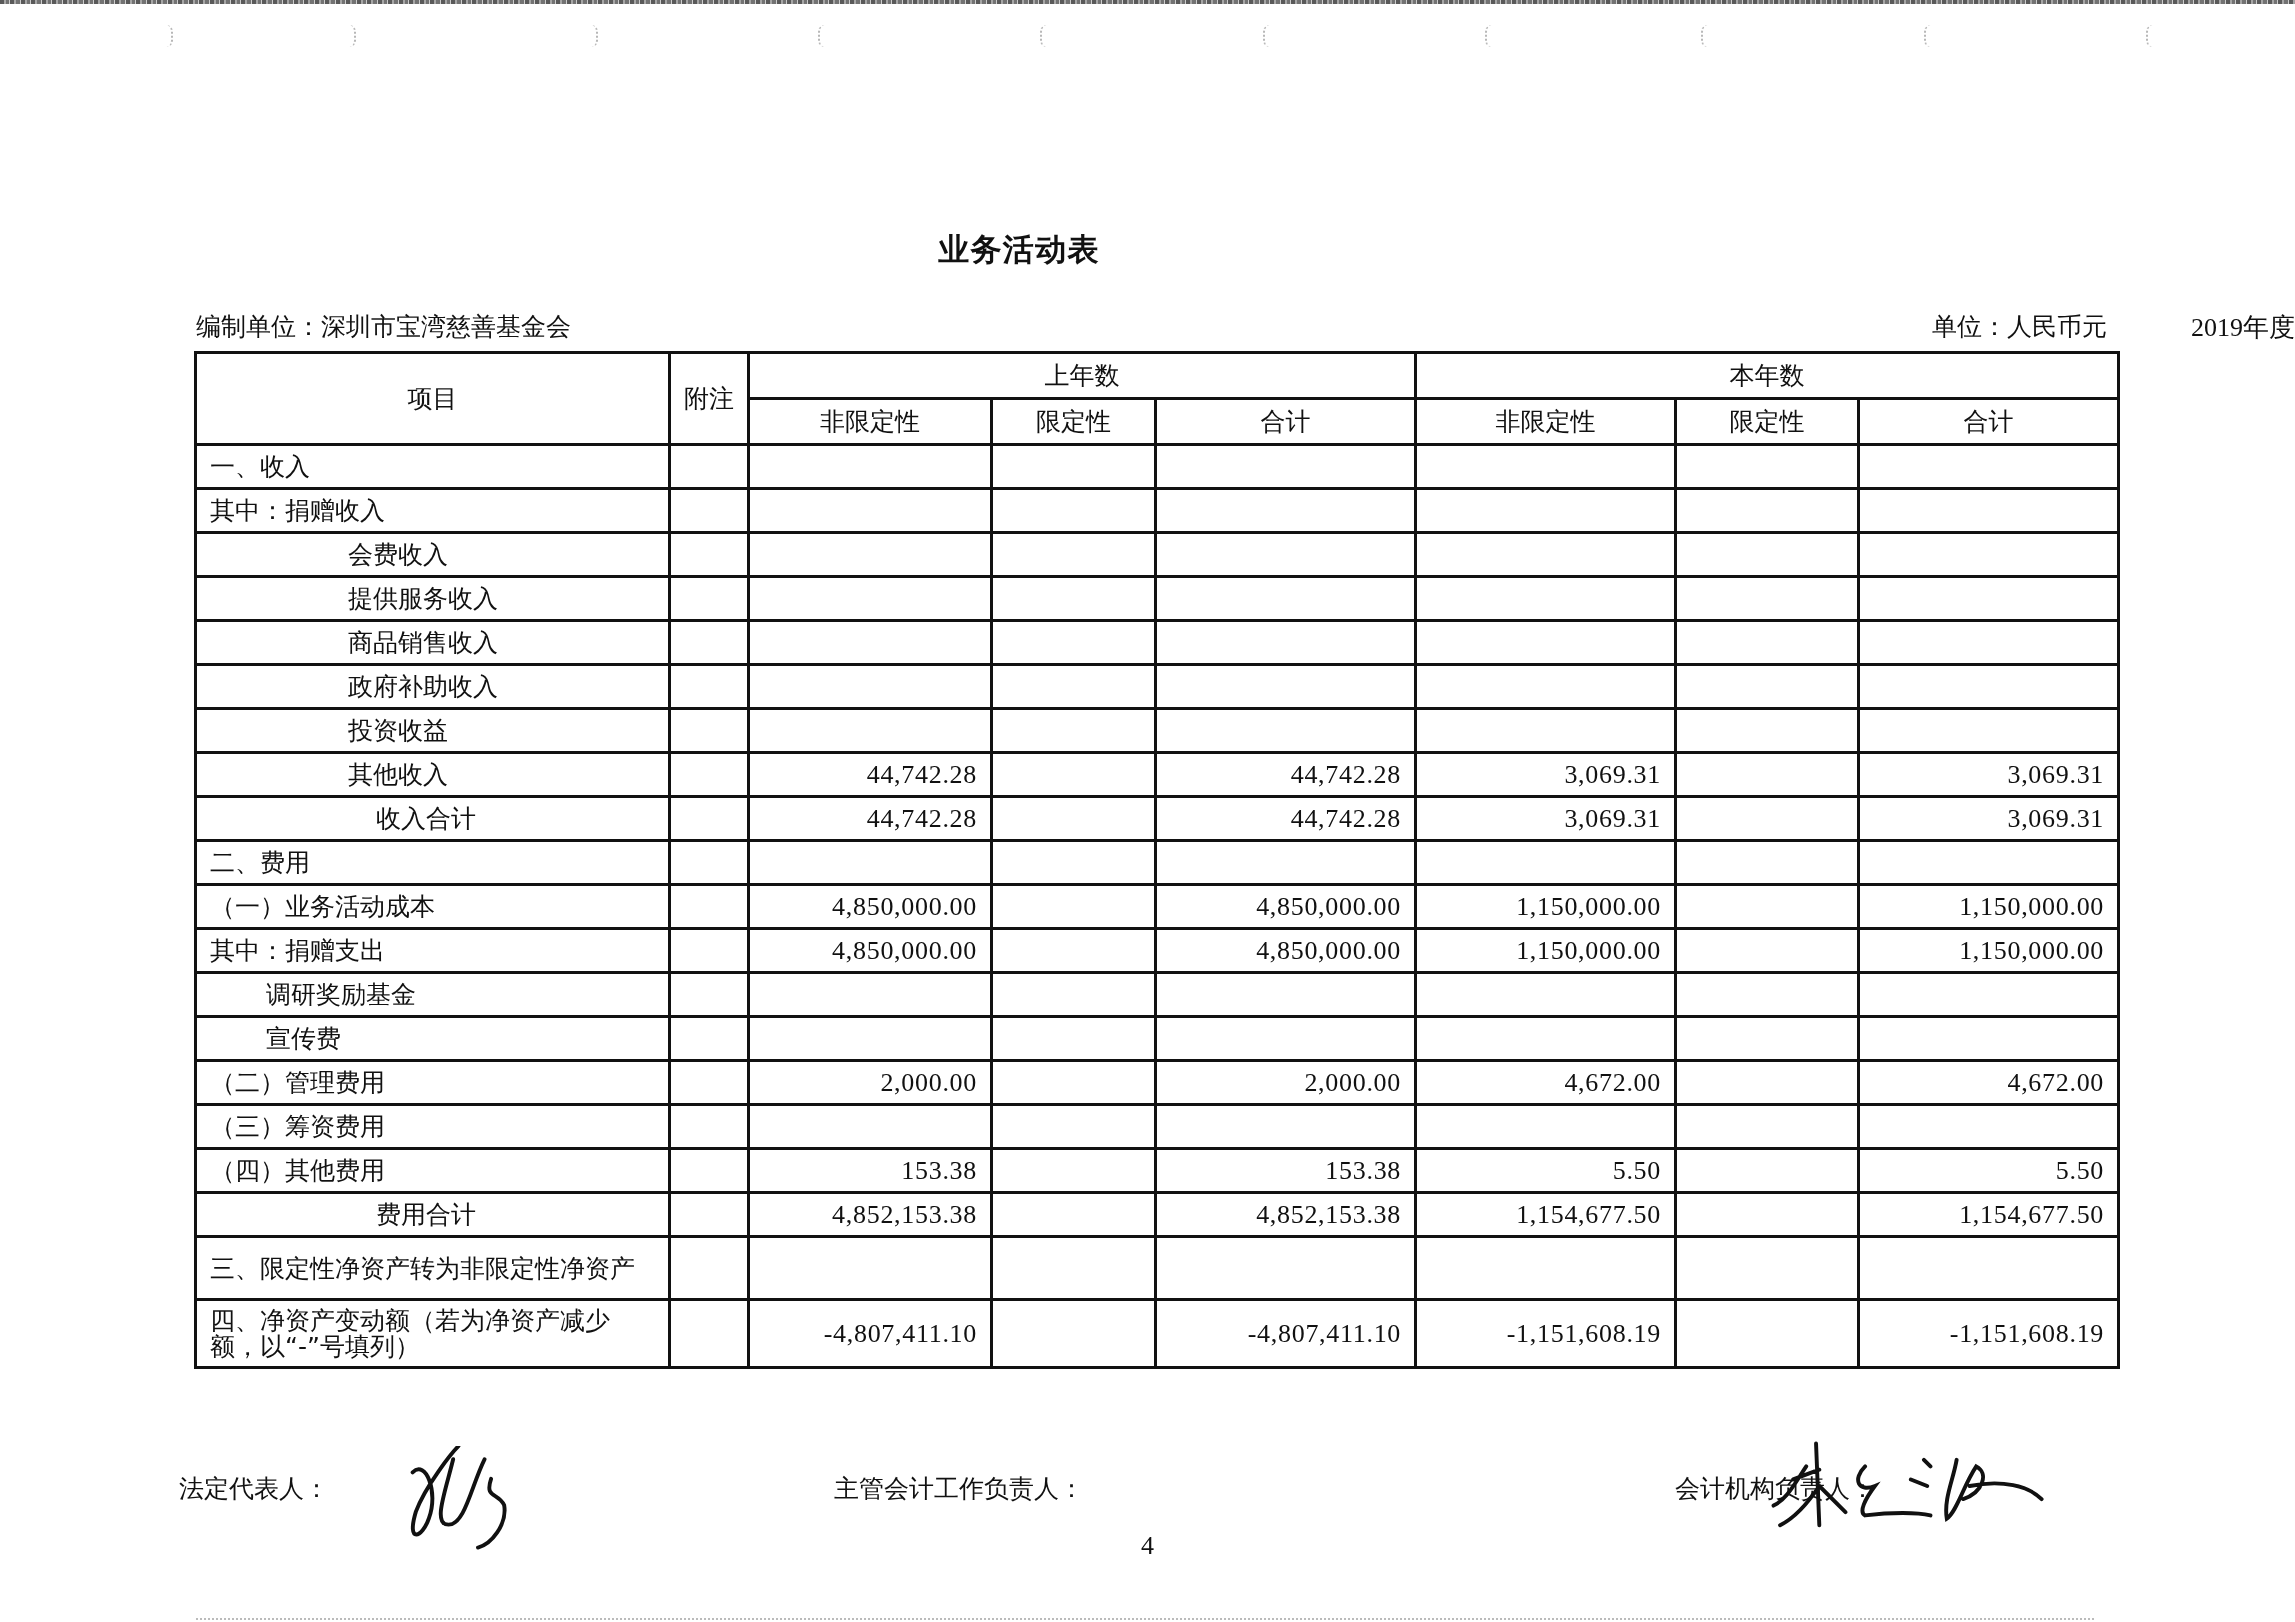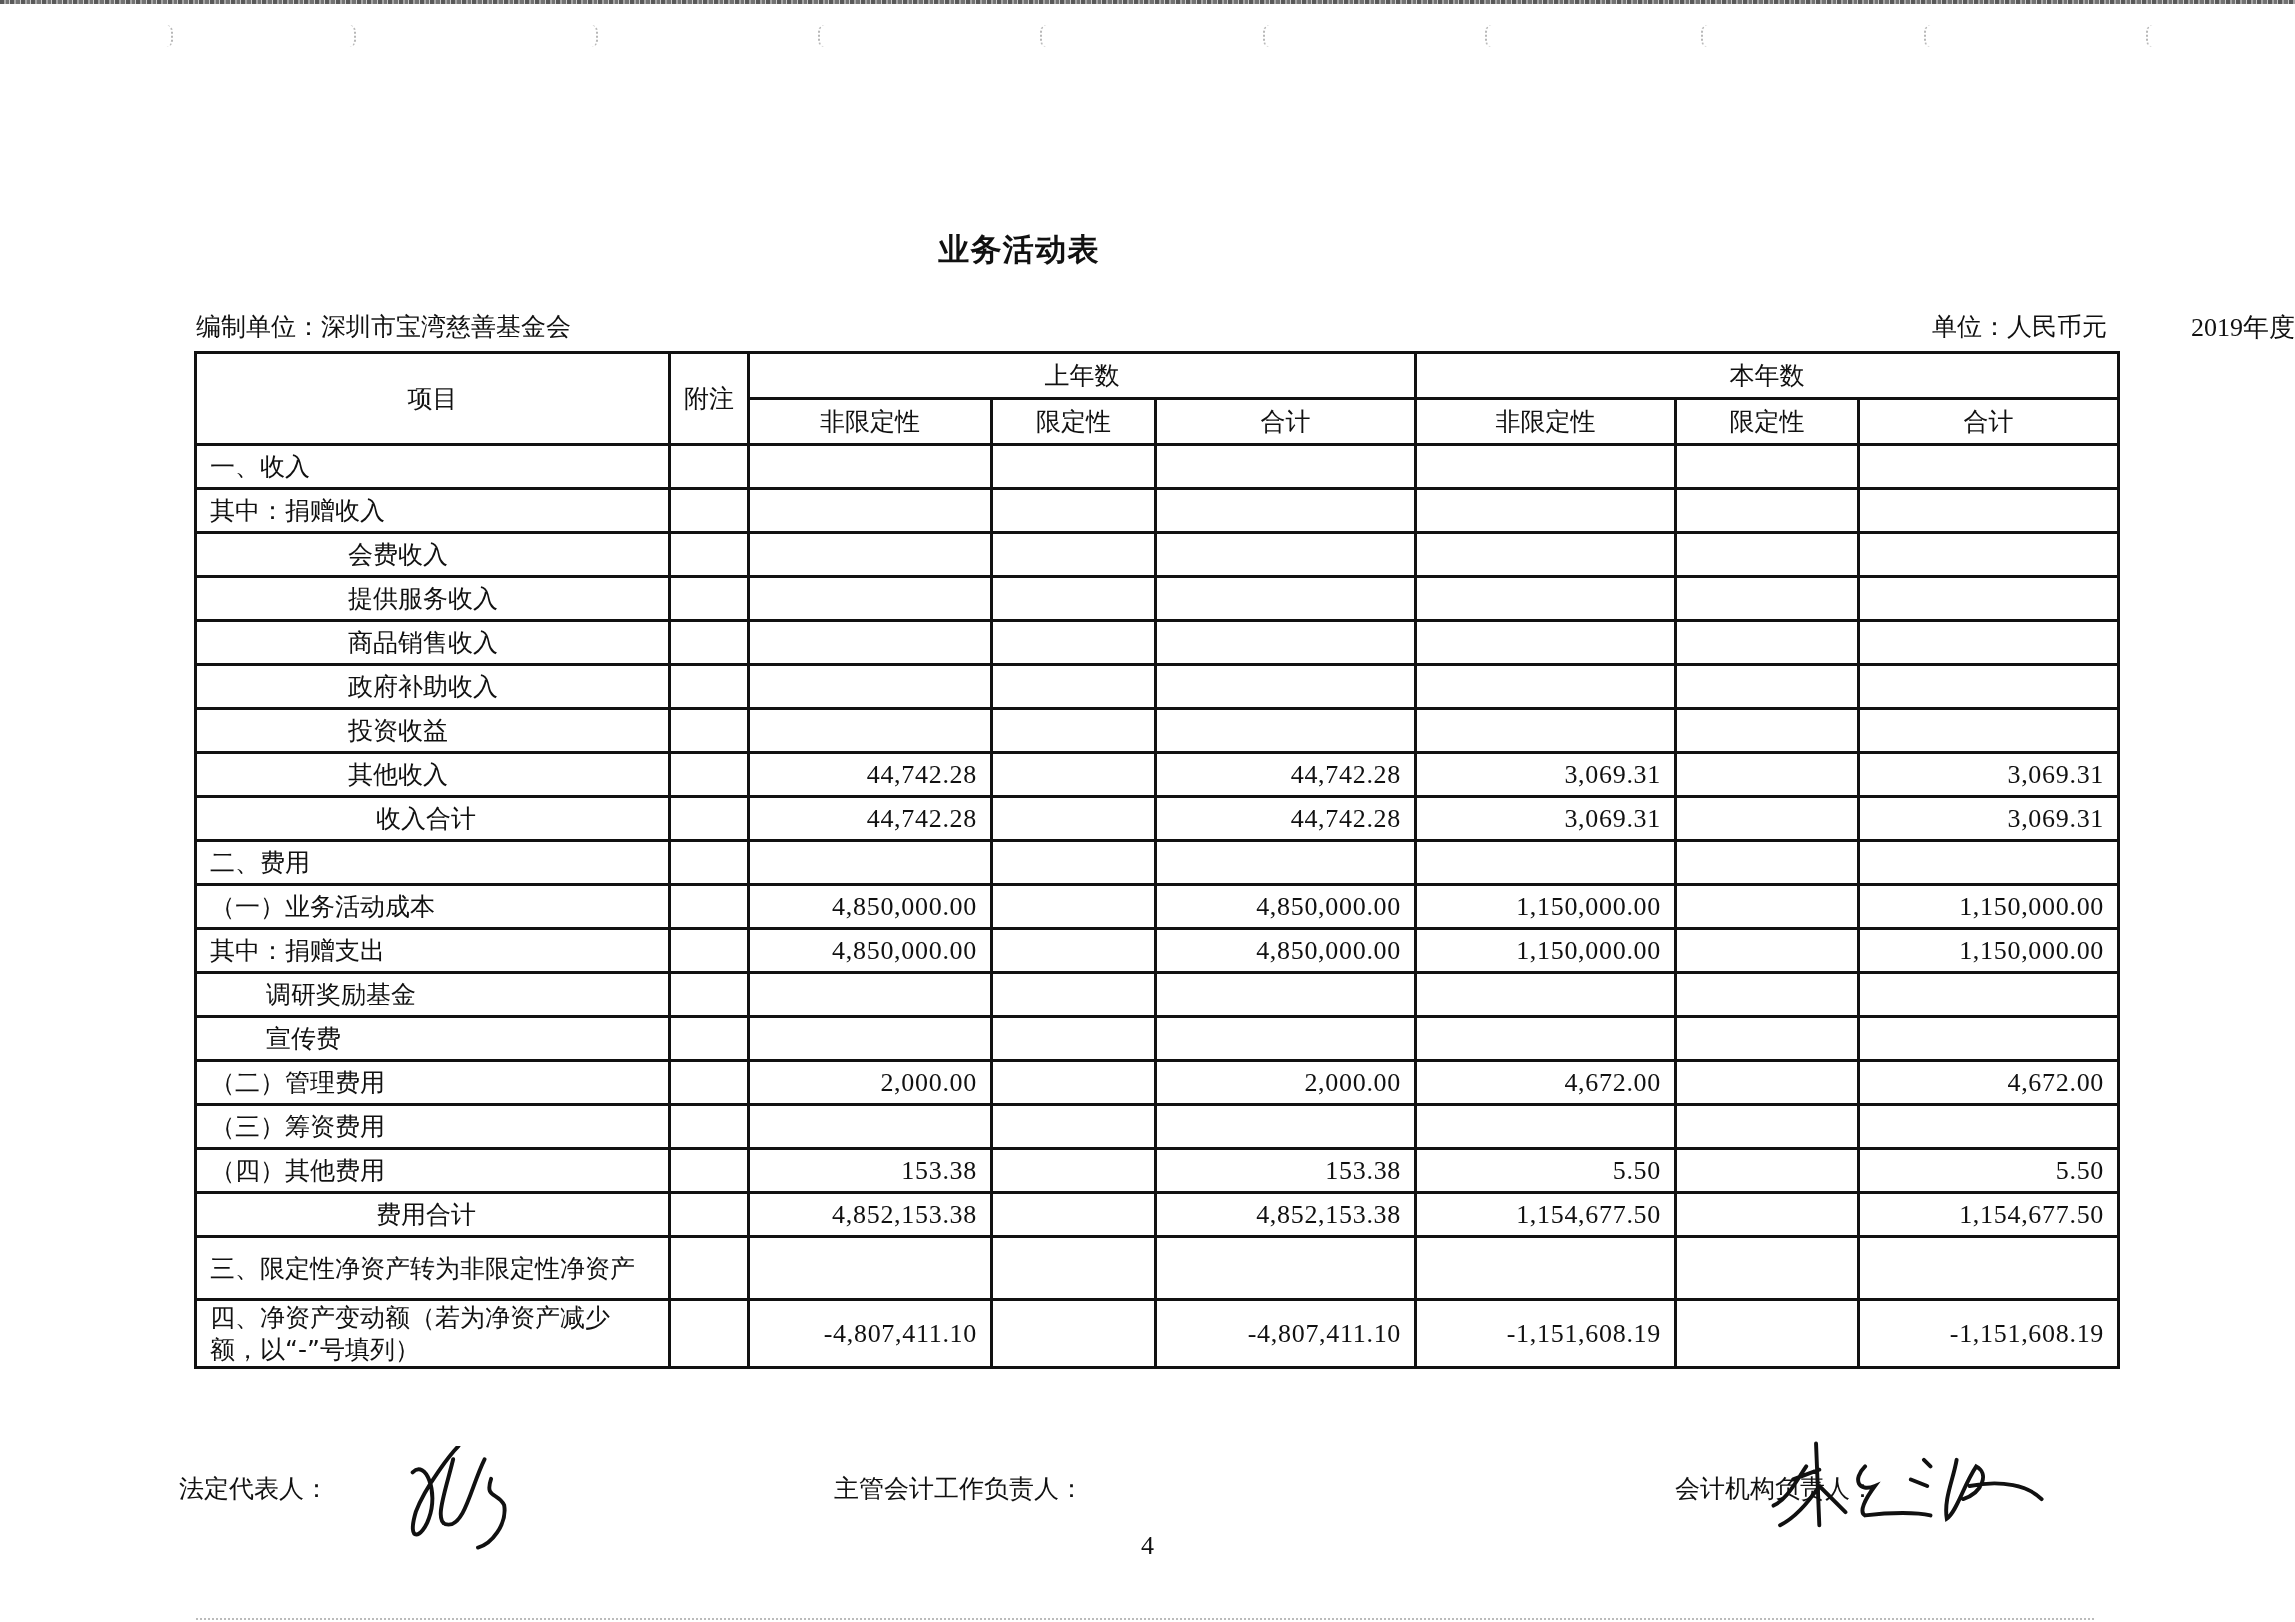--- a/index.html
+++ b/index.html
@@ -16,21 +16,21 @@
   .meta.center { left: 0; width: 2295px; text-align: right; font-family: "Liberation Serif", serif; font-size: 26px; }
   .meta.right { right: 188px; font-family: Liberation Mono, monospace; }
   table.report { position: absolute; left: 194px; top: 351px; border-collapse: collapse;
                  table-layout: fixed; width: 1924px; font-size: 25px; padding-left: 12px; }
   table.report td, table.report th { border: 3.3px solid #111; padding: 0 13px; height: 41px; overflow: hidden; white-space: nowrap; }
   table.report th { font-weight: normal; text-align: center; font-family: "DejaVu Sans", sans-serif; height: 43px; }
   td.item { font-family: "DejaVu Sans", sans-serif; text-align: left; padding-left: 3.9px; }
   td.item.indent1 { padding-left: 151px; }
   td.item.indent2 { padding-left: 69px; }
   td.item.center { text-align: center; padding-left: 0; }
-  td.item.wrap { white-space: normal; line-height: 32px; }
+  td.item.wrap { white-space: normal; line-height: 26px; }
   td.num { text-align: right; font-family: "Liberation Serif", "DejaVu Serif", serif; font-size: 26px; letter-spacing: 0.7px; }
   tr.tall td { height: 60px; }
   tr.xtall td { height: 65px; }
   .footer-label { position: absolute; top: 1472px; font-size: 25px; font-family: "DejaVu Sans", sans-serif; }
   .sig { position: absolute; }
   .pagenum { position: absolute; left: 0; width: 2295px; top: 1531px; text-align: center; font-size: 26px; font-family: "Liberation Serif", serif; }
   .scan-bottom { position: absolute; left: 196px; top: 1618px; width: 1898px; height: 2.6px; border-top: 2px dotted #bbb; }
 </style>
 </head>
 <body>

